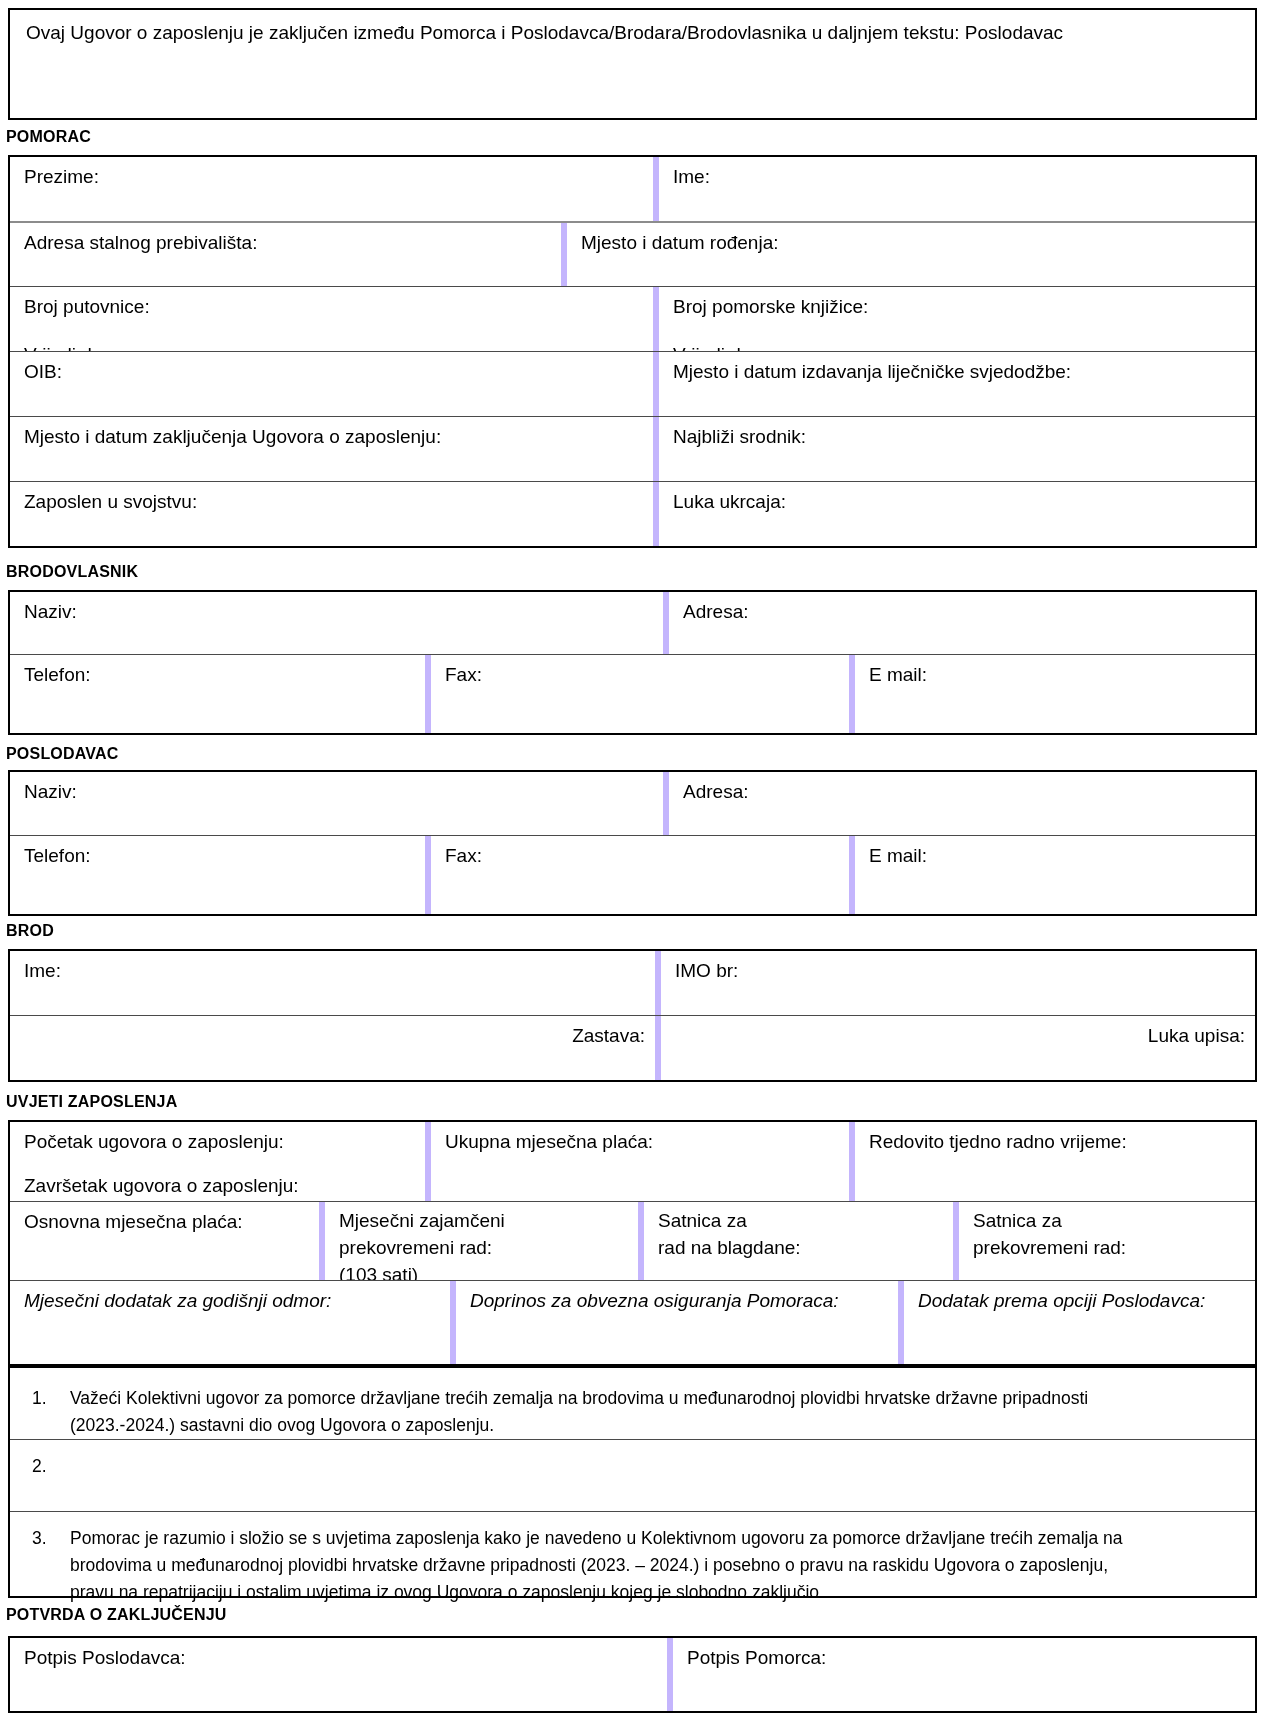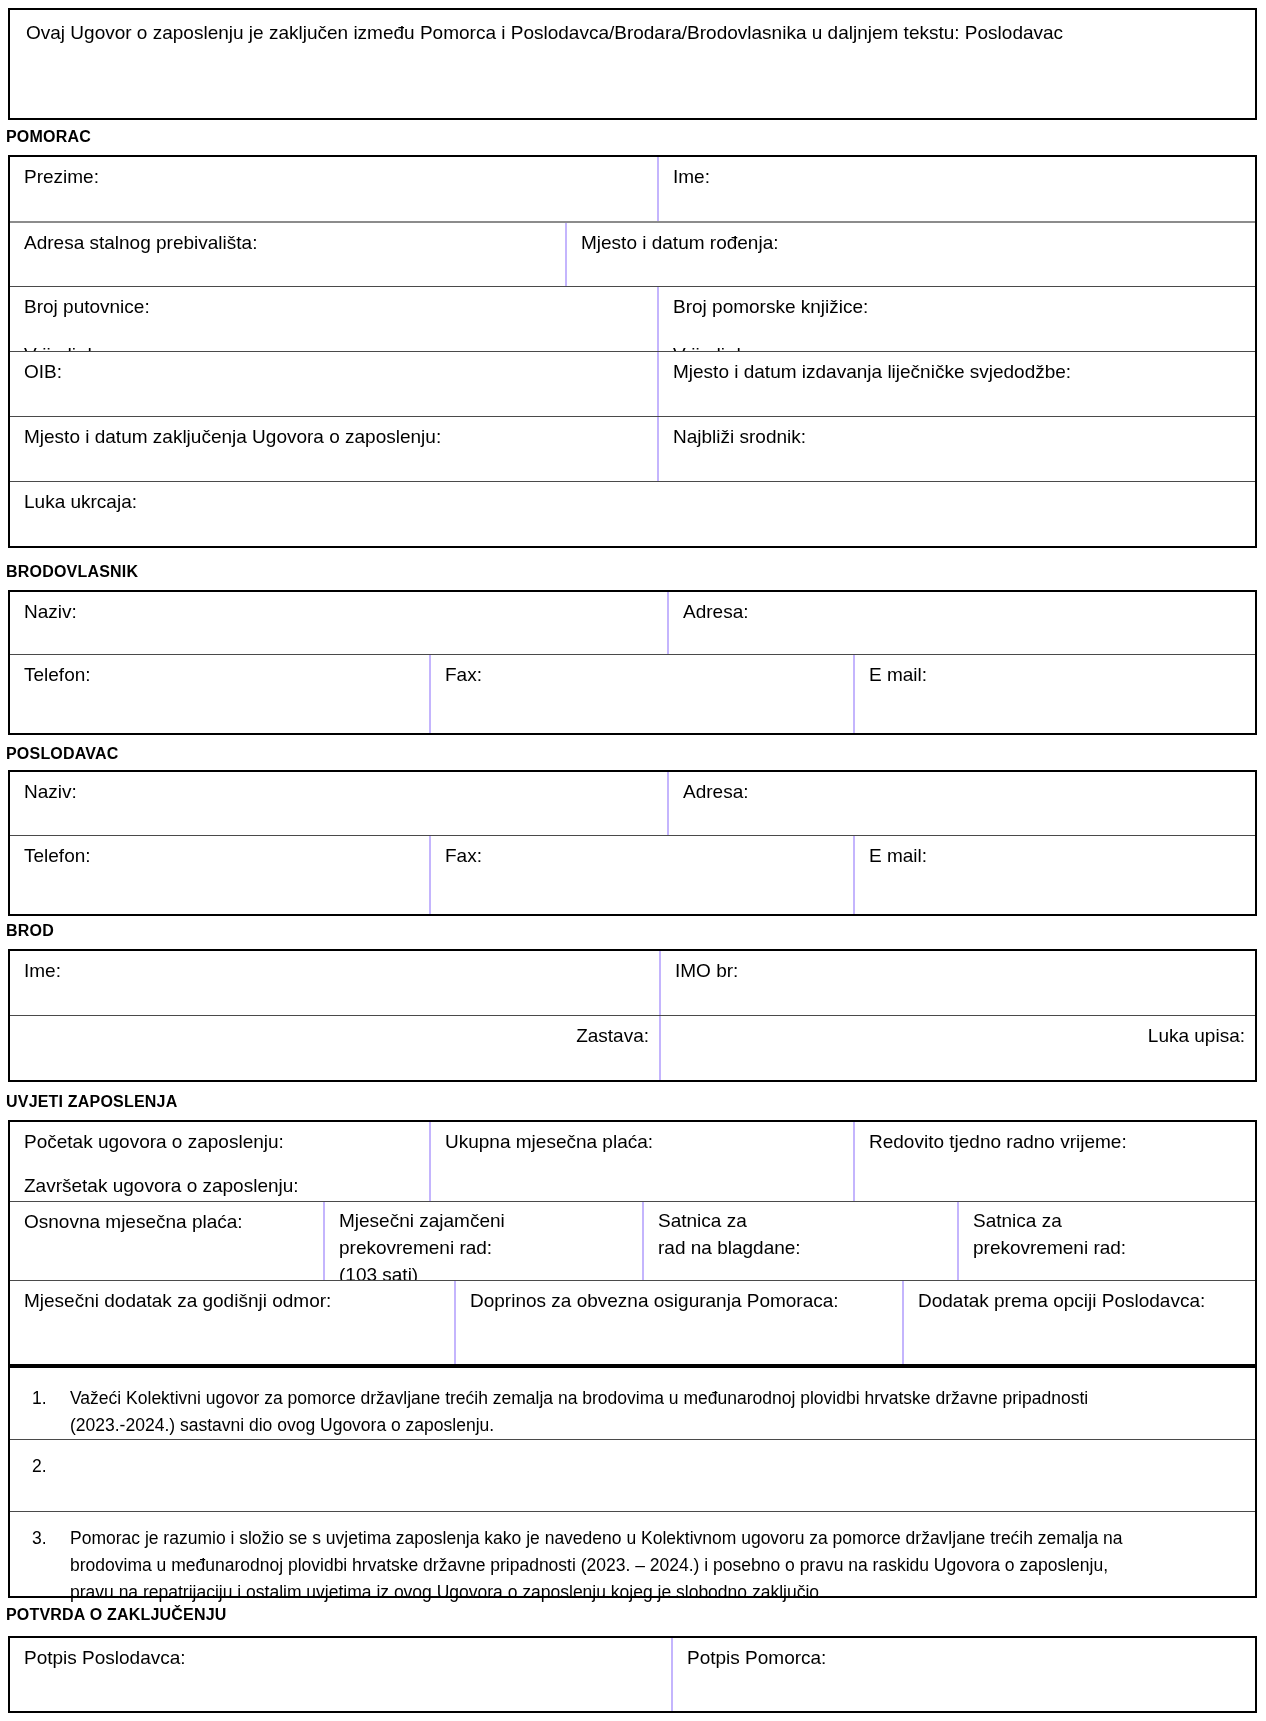--- a/index.html
+++ b/index.html
@@ -22,21 +22,21 @@
     font-size:16px; font-weight:bold; line-height:28px;
     letter-spacing:0.2px;
   }
 
   .row { display:flex; border-bottom:1px solid #4a4a4a; }
   .row:last-child { border-bottom:none; }
   .row.gray-div { border-bottom:2px solid #8c8c8c; }
 
   .cell {
     position:relative; overflow:hidden;
-    border-right:2px solid #c4b5fd;
+    border-right:6px solid #c4b5fd;
     padding:7px 10px 0 14px;
     font-size:19px; line-height:25px;
   }
   .cell:last-child { border-right:none; }
   .cell.fill { flex:1; }
 
   .pre { white-space:pre-line; }
   .tall-lines { line-height:27px; padding-top:5px; }
 
   .bottom-label { position:absolute; left:14px; bottom:3px; white-space:nowrap; }
@@ -81,20 +81,21 @@
     </div>
     <div class="row" style="height:65px;">
       <div class="cell" style="width:649px;"><span>OIB:</span></div>
       <div class="cell fill"><span>Mjesto i datum izdavanja liječničke svjedodžbe:</span></div>
     </div>
     <div class="row" style="height:65px;">
       <div class="cell" style="width:649px;"><span>Mjesto i datum zaključenja Ugovora o zaposlenju:</span></div>
       <div class="cell fill"><span>Najbliži srodnik:</span></div>
     </div>
     <div class="row" style="height:64px;">
+      <div class="cell" style="width:649px;"><span>Zaposlen u svojstvu:</span></div>
       <div class="cell fill"><span>Luka ukrcaja:</span></div>
     </div>
   </div>
 
   <div class="sec-h" style="top:558px;">BRODOVLASNIK</div>
   <div class="tbl" style="top:590px;">
     <div class="row" style="height:63px;">
       <div class="cell" style="width:659px;"><span>Naziv:</span></div>
       <div class="cell fill"><span>Adresa:</span></div>
     </div>
@@ -143,21 +144,21 @@
     <div class="row" style="height:79px;">
       <div class="cell" style="width:315px;"><span>Osnovna mjesečna plaća:</span></div>
       <div class="cell pre tall-lines" style="width:319px;">Mjesečni zajamčeni
 prekovremeni rad:
 (103 sati)</div>
       <div class="cell pre tall-lines" style="width:315px;">Satnica za
 rad na blagdane:</div>
       <div class="cell pre tall-lines fill">Satnica za
 prekovremeni rad:</div>
     </div>
-    <div class="row" style="height:83px;">
+    <div class="row" style="height:83px;font-style:italic;">
       <div class="cell" style="width:446px;"><span>Mjesečni dodatak za godišnji odmor:</span></div>
       <div class="cell" style="width:448px;"><span>Doprinos za obvezna osiguranja Pomoraca:</span></div>
       <div class="cell fill"><span>Dodatak prema opciji Poslodavca:</span></div>
     </div>
   </div>
 
   <div class="tbl" style="top:1366px;">
     <div class="row" style="height:72px;">
       <div class="clause first">
         <span class="num">1.</span>

